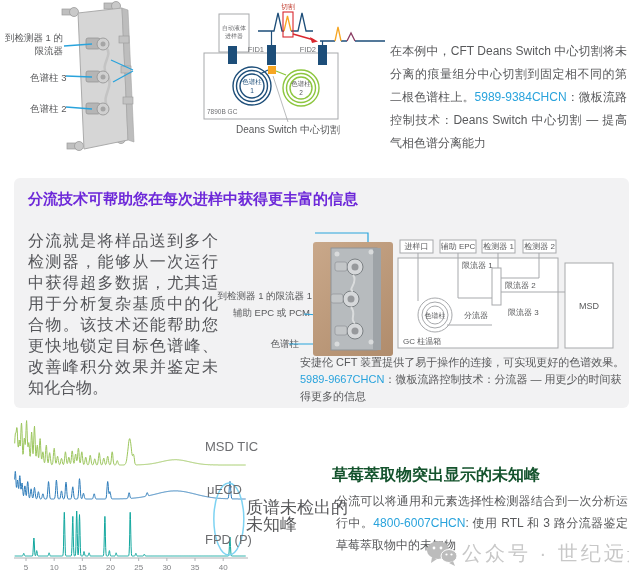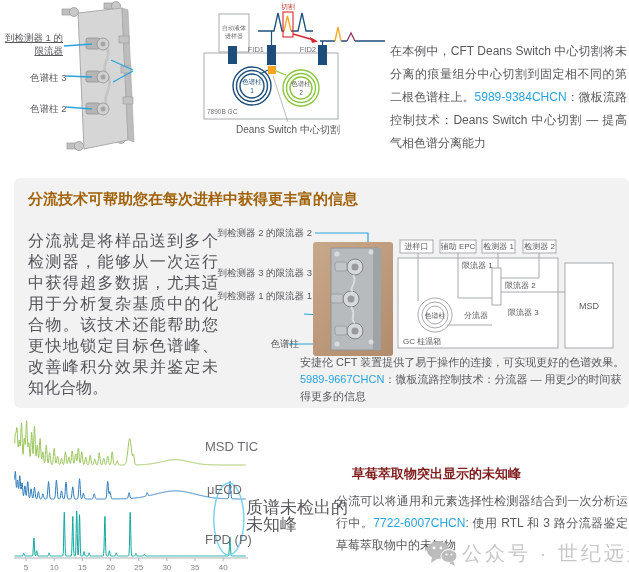--- a/index.html
+++ b/index.html
@@ -4,28 +4,28 @@
 <style>
   html,body{margin:0;padding:0;background:#fff;}
   .page{position:relative;width:629px;height:572px;background:#ffffff;overflow:hidden;
         font-family:"Liberation Sans","DejaVu Sans",sans-serif;color:#58595b;}
   .abs{position:absolute;}
   .lbl{position:absolute;font-size:9.5px;color:#58595b;line-height:13px;white-space:nowrap;}
   .lbl.r{text-align:right;}
   .para{position:absolute;font-size:12px;line-height:23px;color:#58595b;text-align:justify;}
   a.doclink{color:#29a3dc;text-decoration:none;margin-top:8px;}
   .panel{position:absolute;left:14px;top:178px;width:615px;height:230px;background:#f2f2f3;border-radius:6px;}
-  .panel-title{position:absolute;left:14px;top:12px;font-size:15px;font-weight:bold;color:#a16207;white-space:nowrap;}
+  .panel-title{position:absolute;left:14px;top:12px;font-size:15px;font-weight:bold;color:#6d28d9;white-space:nowrap;}
   .panel-para{position:absolute;left:14px;top:52px;width:190px;font-size:16px;line-height:21px;color:#55565a;text-align:justify;}
   .panel-caption{position:absolute;left:286px;top:176px;width:332px;font-size:11px;line-height:17px;color:#58595b;}
   .photo{position:absolute;left:299px;top:64px;width:80px;height:114px;border-radius:3px;
          background:linear-gradient(135deg,#c9a88a,#b08c6c);overflow:hidden;}
   .tracelbl{position:absolute;font-size:13px;color:#6d6e71;white-space:nowrap;}
   .annot{position:absolute;left:246px;top:499px;font-size:17px;line-height:17px;color:#58595b;white-space:nowrap;}
-  .res-head{position:absolute;left:352px;top:465px;font-size:13px;font-weight:bold;color:#7f1d1d;white-space:nowrap;}
+  .res-head{position:absolute;left:332px;top:465px;font-size:16px;font-weight:bold;color:#14532d;white-space:nowrap;}
   .res-para{position:absolute;left:336px;top:490px;width:292px;font-size:12px;line-height:22px;color:#58595b;text-align:justify;}
   .watermark{position:absolute;left:462px;top:540px;font-size:20px;color:#c8c8c8;letter-spacing:3px;white-space:nowrap;}
   svg text{font-family:"Liberation Sans","DejaVu Sans",sans-serif;}
 </style>
 </head>
 <body>
 
 <div class="page">
 
   <svg class="abs" style="left:40px;top:0;" width="165" height="158" viewBox="0 0 165 158">
@@ -65,21 +65,21 @@
     </g>
 
     <g stroke="#29a3dc" stroke-width="1.3">
       <line x1="24" y1="46" x2="52" y2="44"></line>
       <line x1="26" y1="76" x2="52" y2="77"></line>
       <line x1="26" y1="107" x2="52" y2="109"></line>
       <line x1="93" y1="70" x2="71" y2="60"></line>
       <line x1="93" y1="71" x2="73" y2="82"></line>
     </g>
   </svg>
-  <div class="lbl r" style="left:0;top:31px;width:63px;text-decoration:underline;">
+  <div class="lbl r" style="left:0;top:31px;width:63px;">
     <span>到检测器 1 的</span><br>
     <span>限流器</span>
   </div>
   <div class="lbl" style="left:30px;top:71px;">色谱柱 3</div>
   <div class="lbl" style="left:30px;top:102px;">色谱柱 2</div>
 
   <svg class="abs" style="left:200px;top:0;" width="195" height="150" viewBox="0 0 195 150">
 
     <rect x="4" y="53" width="134" height="66" fill="#ffffff" stroke="#a7a9ac" stroke-width="1"></rect>
 
@@ -130,23 +130,22 @@
   </svg>
 
   <div class="para" style="left:390px;top:40px;width:237px;">
     <span>在本例中，CFT Deans Switch 中心切割将未分离的痕量组分中心切割到固定相不同的第二根色谱柱上。</span><a class="doclink" href="#">5989-9384CHCN</a><span>：微板流路控制技术：Deans Switch 中心切割 — 提高气相色谱分离能力</span>
   </div>
 
   <div class="panel">
     <div class="panel-title">分流技术可帮助您在每次进样中获得更丰富的信息</div>
     <div class="panel-para">分流就是将样品送到多个检测器，能够从一次运行中获得超多数据，尤其适用于分析复杂基质中的化合物。该技术还能帮助您更快地锁定目标色谱峰、改善峰积分效果并鉴定未知化合物。</div>
 
-    <div class="lbl r" style="left:120px;top:48px;width:178px;">到检测器 2 的限流器 2</div>
-    <div class="lbl r" style="left:120px;top:88px;width:178px;">到检测器 3 的限流器 3</div>
     <div class="lbl r" style="left:120px;top:111px;width:178px;">到检测器 1 的限流器 1</div>
+    <div class="lbl r" style="left:120px;top:128px;width:176px;">辅助 EPC 或 PCM</div>
     <div class="lbl r" style="left:120px;top:159px;width:165px;">色谱柱</div>
 
     <svg class="abs" style="left:270px;top:40px;" width="130" height="140" viewBox="0 0 130 140">
       <g stroke="#29a3dc" stroke-width="1.2" fill="none">
         <polyline points="31,15 84,15 84,44"></polyline>
         <line x1="31" y1="54" x2="65" y2="54"></line>
         <line x1="31" y1="78" x2="68" y2="79"></line>
         <line x1="20" y1="96" x2="63" y2="99"></line>
         <polyline points="5,126 74,126 74,115"></polyline>
       </g>
@@ -248,21 +247,21 @@
   <div class="tracelbl" style="left:205px;top:439px;">MSD TIC</div>
   <div class="tracelbl" style="left:207px;top:482px;">μECD</div>
   <div class="tracelbl" style="left:205px;top:532px;text-align:center;">FPD (P)</div>
   <div class="annot">
     <span>质谱未检出的</span><br>
     <span>未知峰</span>
   </div>
 
   <div class="res-head">草莓萃取物突出显示的未知峰</div>
   <div class="res-para">
-    <span>分流可以将通用和元素选择性检测器结合到一次分析运行中。</span><a class="doclink" href="#">7722-6007CHCN</a><span>: 使用 RTL 和 3 路分流器鉴定草莓萃取物中的未知物</span>
+    <span>分流可以将通用和元素选择性检测器结合到一次分析运行中。</span><a class="doclink" href="#">4800-6007CHCN</a><span>: 使用 RTL 和 3 路分流器鉴定草莓萃取物中的未知物</span>
   </div>
 
   <svg class="abs" style="left:426px;top:539px;" width="32" height="28" viewBox="0 0 32 28">
     <ellipse cx="12" cy="11" rx="11" ry="9" fill="#bcbcbc"></ellipse>
     <polygon points="6,18 5,24 11,20" fill="#bcbcbc"></polygon>
     <circle cx="8" cy="9" r="1.4" fill="#ffffff"></circle>
       <circle cx="15" cy="9" r="1.4" fill="#ffffff"></circle>
     <ellipse cx="23" cy="17" rx="8" ry="6.5" fill="#bcbcbc" stroke="#ffffff" stroke-width="1"></ellipse>
     <polygon points="27,22 29,27 23,24" fill="#bcbcbc"></polygon>
     <circle cx="20.5" cy="15.5" r="1.1" fill="#ffffff"></circle>

